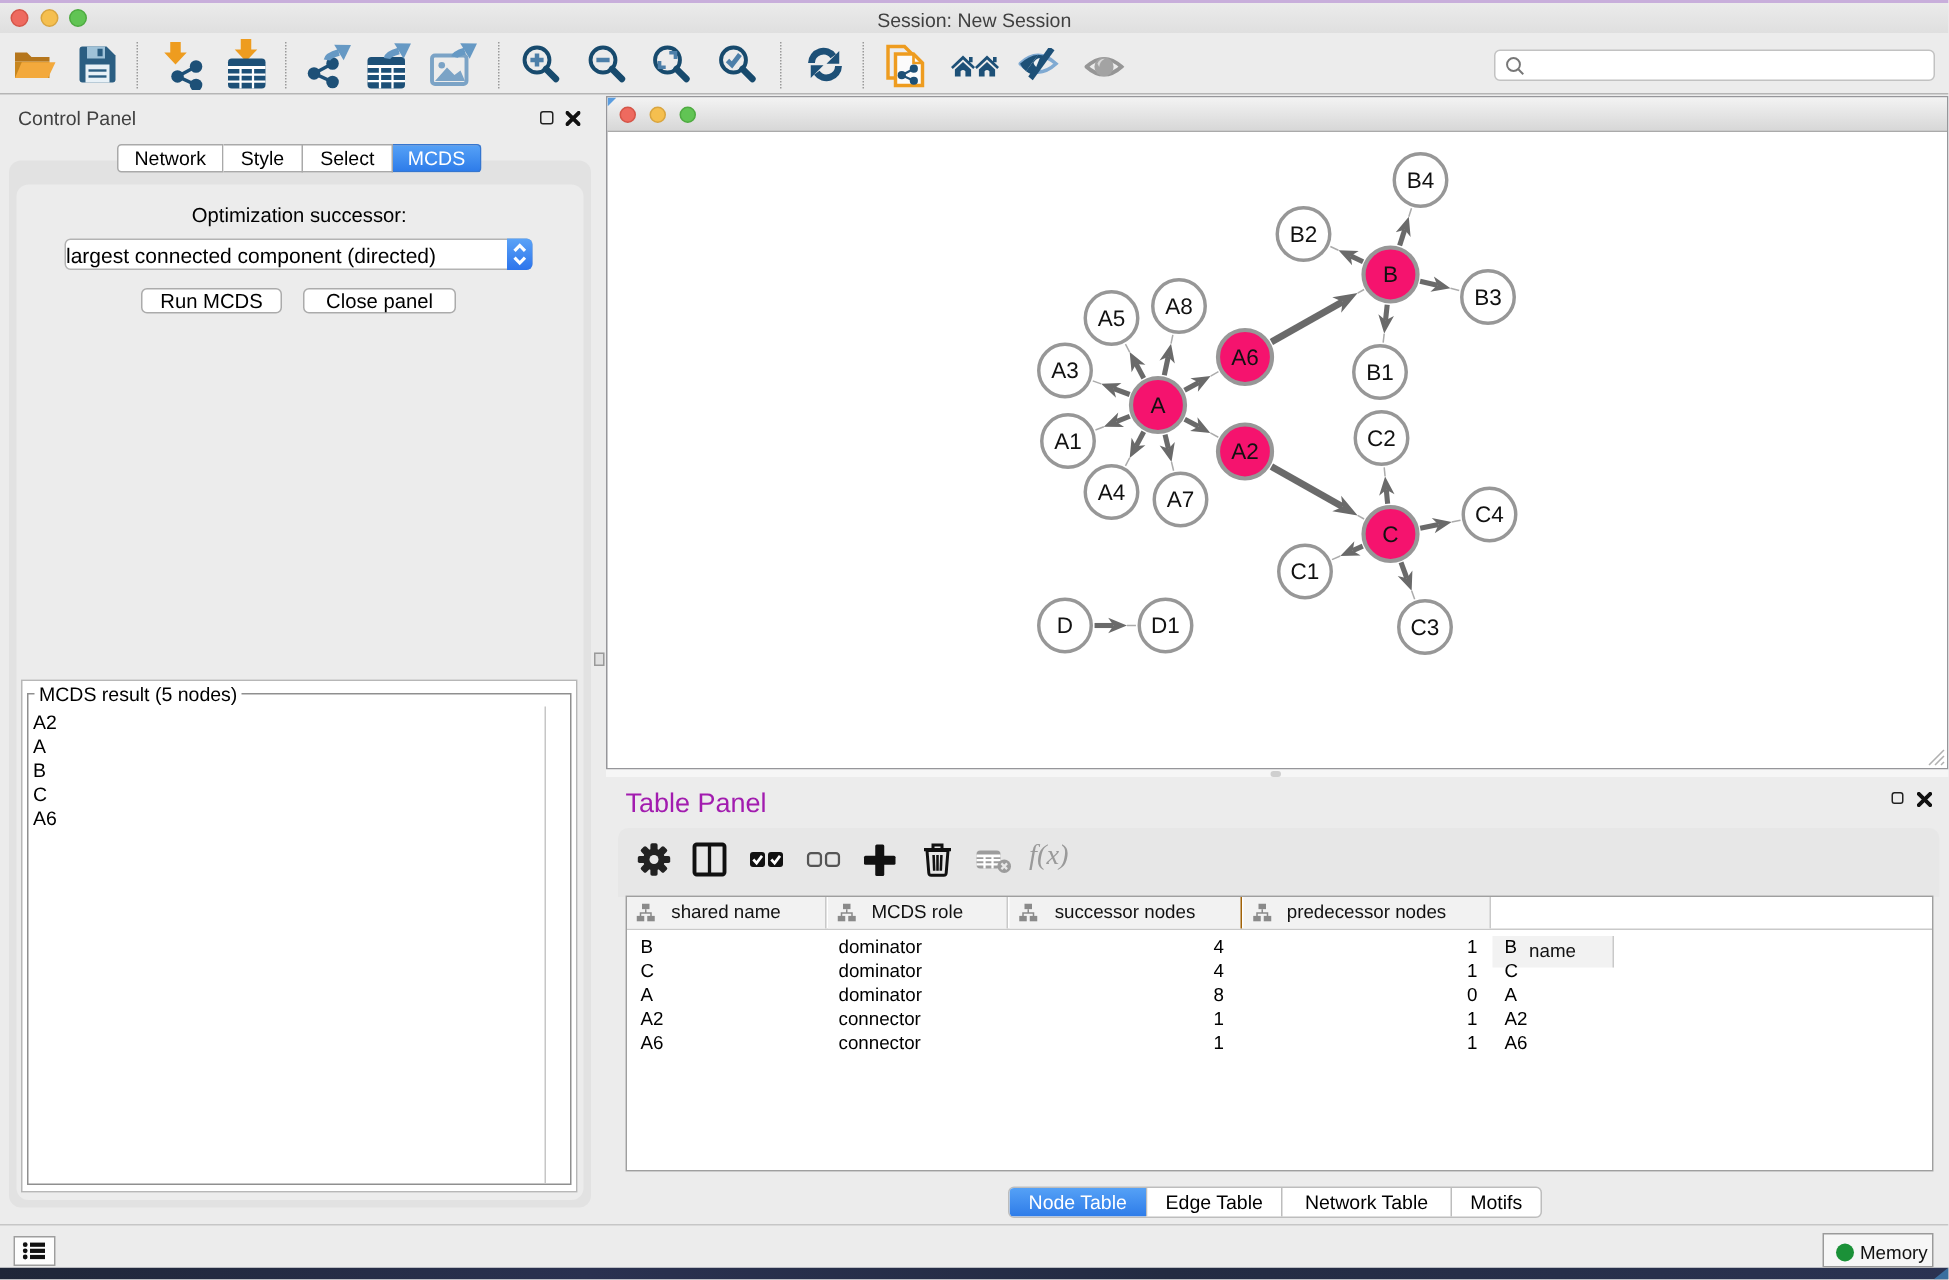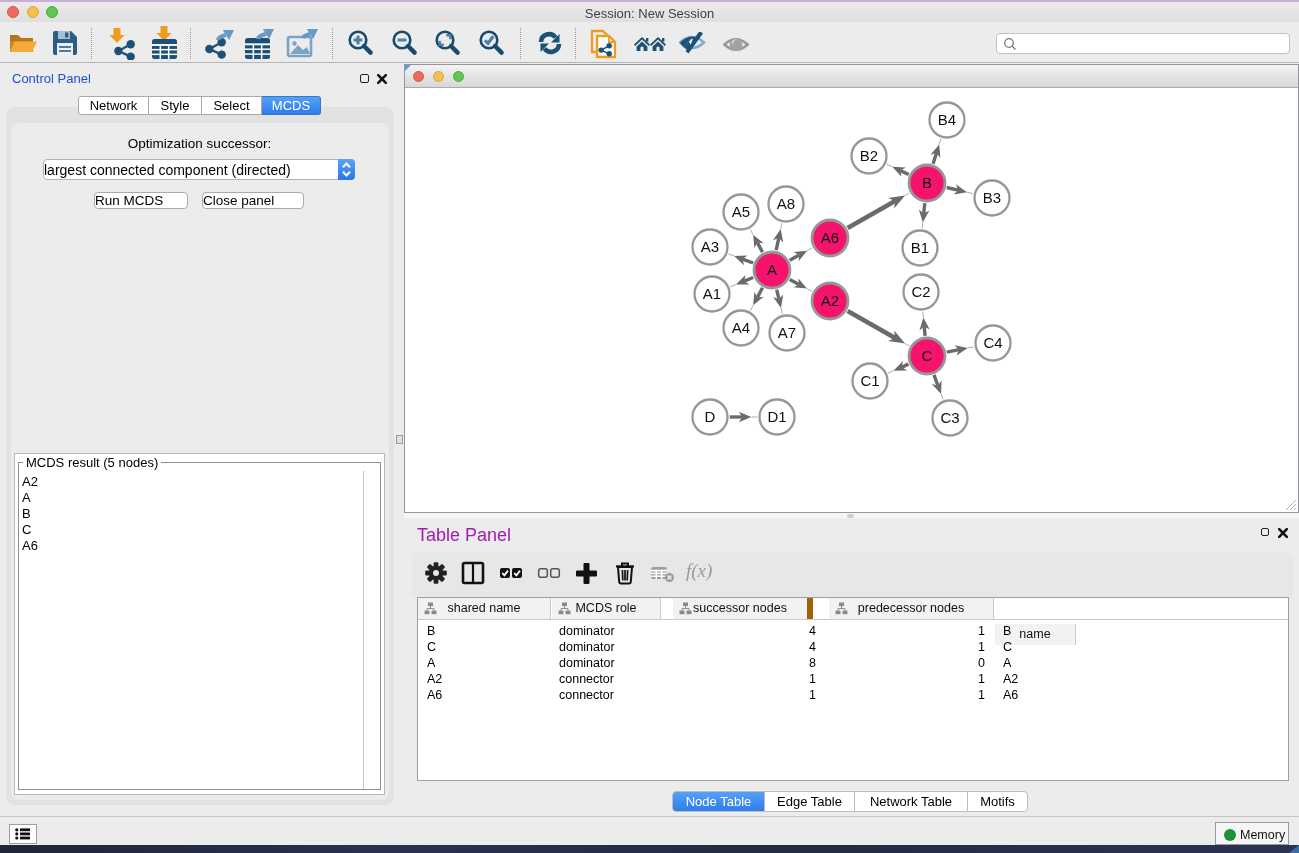--- a/index.html
+++ b/index.html
@@ -7,21 +7,21 @@
 body { font-family:"Liberation Sans", sans-serif; background:#ececec; position:relative; }
 .abs { position:absolute; }
 .vsep { position:absolute; top:6px; height:31px; width:0; border-left:1px dotted #9a9a9a; }
 .tl { position:absolute; width:12px; height:12px; border-radius:50%; }
 .mini-sq { position:absolute; width:9px; height:9px; border:1.6px solid #222; border-radius:2px; background:transparent; }
 .xmark line { stroke:#111; stroke-width:2.6; stroke-linecap:round; }
 .tab { position:absolute; top:0; height:19px; background:#fff; border:1px solid #a9a9a9; color:#000;
        font-size:13px; text-align:center; line-height:18px; }
 .tab.sel { background:linear-gradient(#55a1f6,#2e7ce9); color:#fff; border-color:#3576cf; }
 .btn { position:absolute; background:#fff; border:1px solid #ababab; border-radius:4px;
-       font-size:13.5px; color:#000; }
+       font-size:13.5px; text-align:center; color:#000; }
 .hcell { position:absolute; top:0; height:21px; background:#f2f2f2; }
 .hlab { position:absolute; left:0; right:0; text-align:center; top:3px; font-size:12.5px; color:#111; }
 .trow { position:absolute; left:0; width:700px; height:16px; font-size:12.5px; color:#000; }
 .trow span { position:absolute; top:0; }
 .btab { position:absolute; top:0; height:19px; font-size:13px; text-align:center; line-height:19px; color:#000; border-right:1px solid #bdbdbd; }
 </style>
 </head>
 <body>
 
 <div class="abs" style="left:0;top:0;width:1299px;height:2px;background:#c8aedb"></div>
@@ -163,21 +163,21 @@
     <circle cx="13" cy="8.5" r="6.4" fill="#a3a3a3"></circle>
     <path d="M8.6,6.5 A5.2,5.2 0 0 1 13.5,3.2 A7,7 0 0 0 9.8,8.6 Z" fill="#d6d6d6"></path>
   </svg>
 
 <div class="abs" style="left:996px;top:33px;width:294px;height:21px;background:#fff;border:1px solid #c2c2c2;border-radius:4px"></div>
 <svg class="abs" style="left:1003px;top:37px" width="14" height="14" viewBox="0 0 14 14">
     <circle cx="6" cy="6" r="4.3" fill="none" stroke="#777" stroke-width="1.3"></circle>
     <line x1="9.2" y1="9.2" x2="12.5" y2="12.5" stroke="#777" stroke-width="1.3"></line>
   </svg>
 
-<div class="abs" style="left:12px;top:71px;font-size:13px;color:#1d4ed8">Control Panel</div>
+<div class="abs" style="left:12px;top:71px;font-size:13px;color:#404040">Control Panel</div>
 <div class="mini-sq" style="left:360px;top:74px"></div>
 <svg class="abs xmark" style="left:377px;top:74px" width="10" height="10" viewBox="0 0 10 10">
     <line x1="1.2" y1="1.2" x2="8.8" y2="8.8"></line>
     <line x1="8.8" y1="1.2" x2="1.2" y2="8.8"></line>
   </svg>
 
 <div class="abs" style="left:6px;top:107px;width:388px;height:698px;background:#e2e2e2;border-radius:8px"></div>
 <div class="abs" style="left:11px;top:123px;width:378px;height:677px;background:#ececec;border-radius:8px"></div>
 
 <div class="abs" style="left:78px;top:96px;width:246px;height:35px">
@@ -396,30 +396,30 @@
   <div class="abs" style="left:0;top:0;width:870px;height:22px;border-bottom:1px solid #c9c9c9">
     <div class="hcell" style="left:0px;width:133px;border-right:1px solid #c9c9c9;">
         <svg style="position:absolute;left:6px;top:4px" width="13" height="13" viewBox="0 0 13 13">
           <rect x="4" y="0.5" width="5" height="3.6" fill="#8a8a8a"></rect>
           <rect x="0.5" y="8.6" width="5" height="3.6" fill="#8a8a8a"></rect>
           <rect x="7.5" y="8.6" width="5" height="3.6" fill="#8a8a8a"></rect>
           <path d="M6.5,4.2 L6.5,6.6 M3,8.6 L3,6.6 L10,6.6 L10,8.6" fill="none" stroke="#8a8a8a" stroke-width="1"></path>
         </svg>
         <span class="hlab">shared name</span>
       </div>
-      <div class="hcell" style="left:134px;width:109px;border-right:1px solid #c9c9c9;">
+      <div class="hcell" style="left:134px;width:120px;border-right:1px solid #c9c9c9;">
         <svg style="position:absolute;left:6px;top:4px" width="13" height="13" viewBox="0 0 13 13">
           <rect x="4" y="0.5" width="5" height="3.6" fill="#8a8a8a"></rect>
           <rect x="0.5" y="8.6" width="5" height="3.6" fill="#8a8a8a"></rect>
           <rect x="7.5" y="8.6" width="5" height="3.6" fill="#8a8a8a"></rect>
           <path d="M6.5,4.2 L6.5,6.6 M3,8.6 L3,6.6 L10,6.6 L10,8.6" fill="none" stroke="#8a8a8a" stroke-width="1"></path>
         </svg>
         <span class="hlab">MCDS role</span>
       </div>
-      <div class="hcell" style="left:255px;width:140px;border-right:6px solid #a16207;">
+      <div class="hcell" style="left:255px;width:155px;border-right:1px solid #a16207;">
         <svg style="position:absolute;left:6px;top:4px" width="13" height="13" viewBox="0 0 13 13">
           <rect x="4" y="0.5" width="5" height="3.6" fill="#8a8a8a"></rect>
           <rect x="0.5" y="8.6" width="5" height="3.6" fill="#8a8a8a"></rect>
           <rect x="7.5" y="8.6" width="5" height="3.6" fill="#8a8a8a"></rect>
           <path d="M6.5,4.2 L6.5,6.6 M3,8.6 L3,6.6 L10,6.6 L10,8.6" fill="none" stroke="#8a8a8a" stroke-width="1"></path>
         </svg>
         <span class="hlab">successor nodes</span>
       </div>
       <div class="hcell" style="left:411px;width:165px;border-right:1px solid #c9c9c9;">
         <svg style="position:absolute;left:6px;top:4px" width="13" height="13" viewBox="0 0 13 13">

